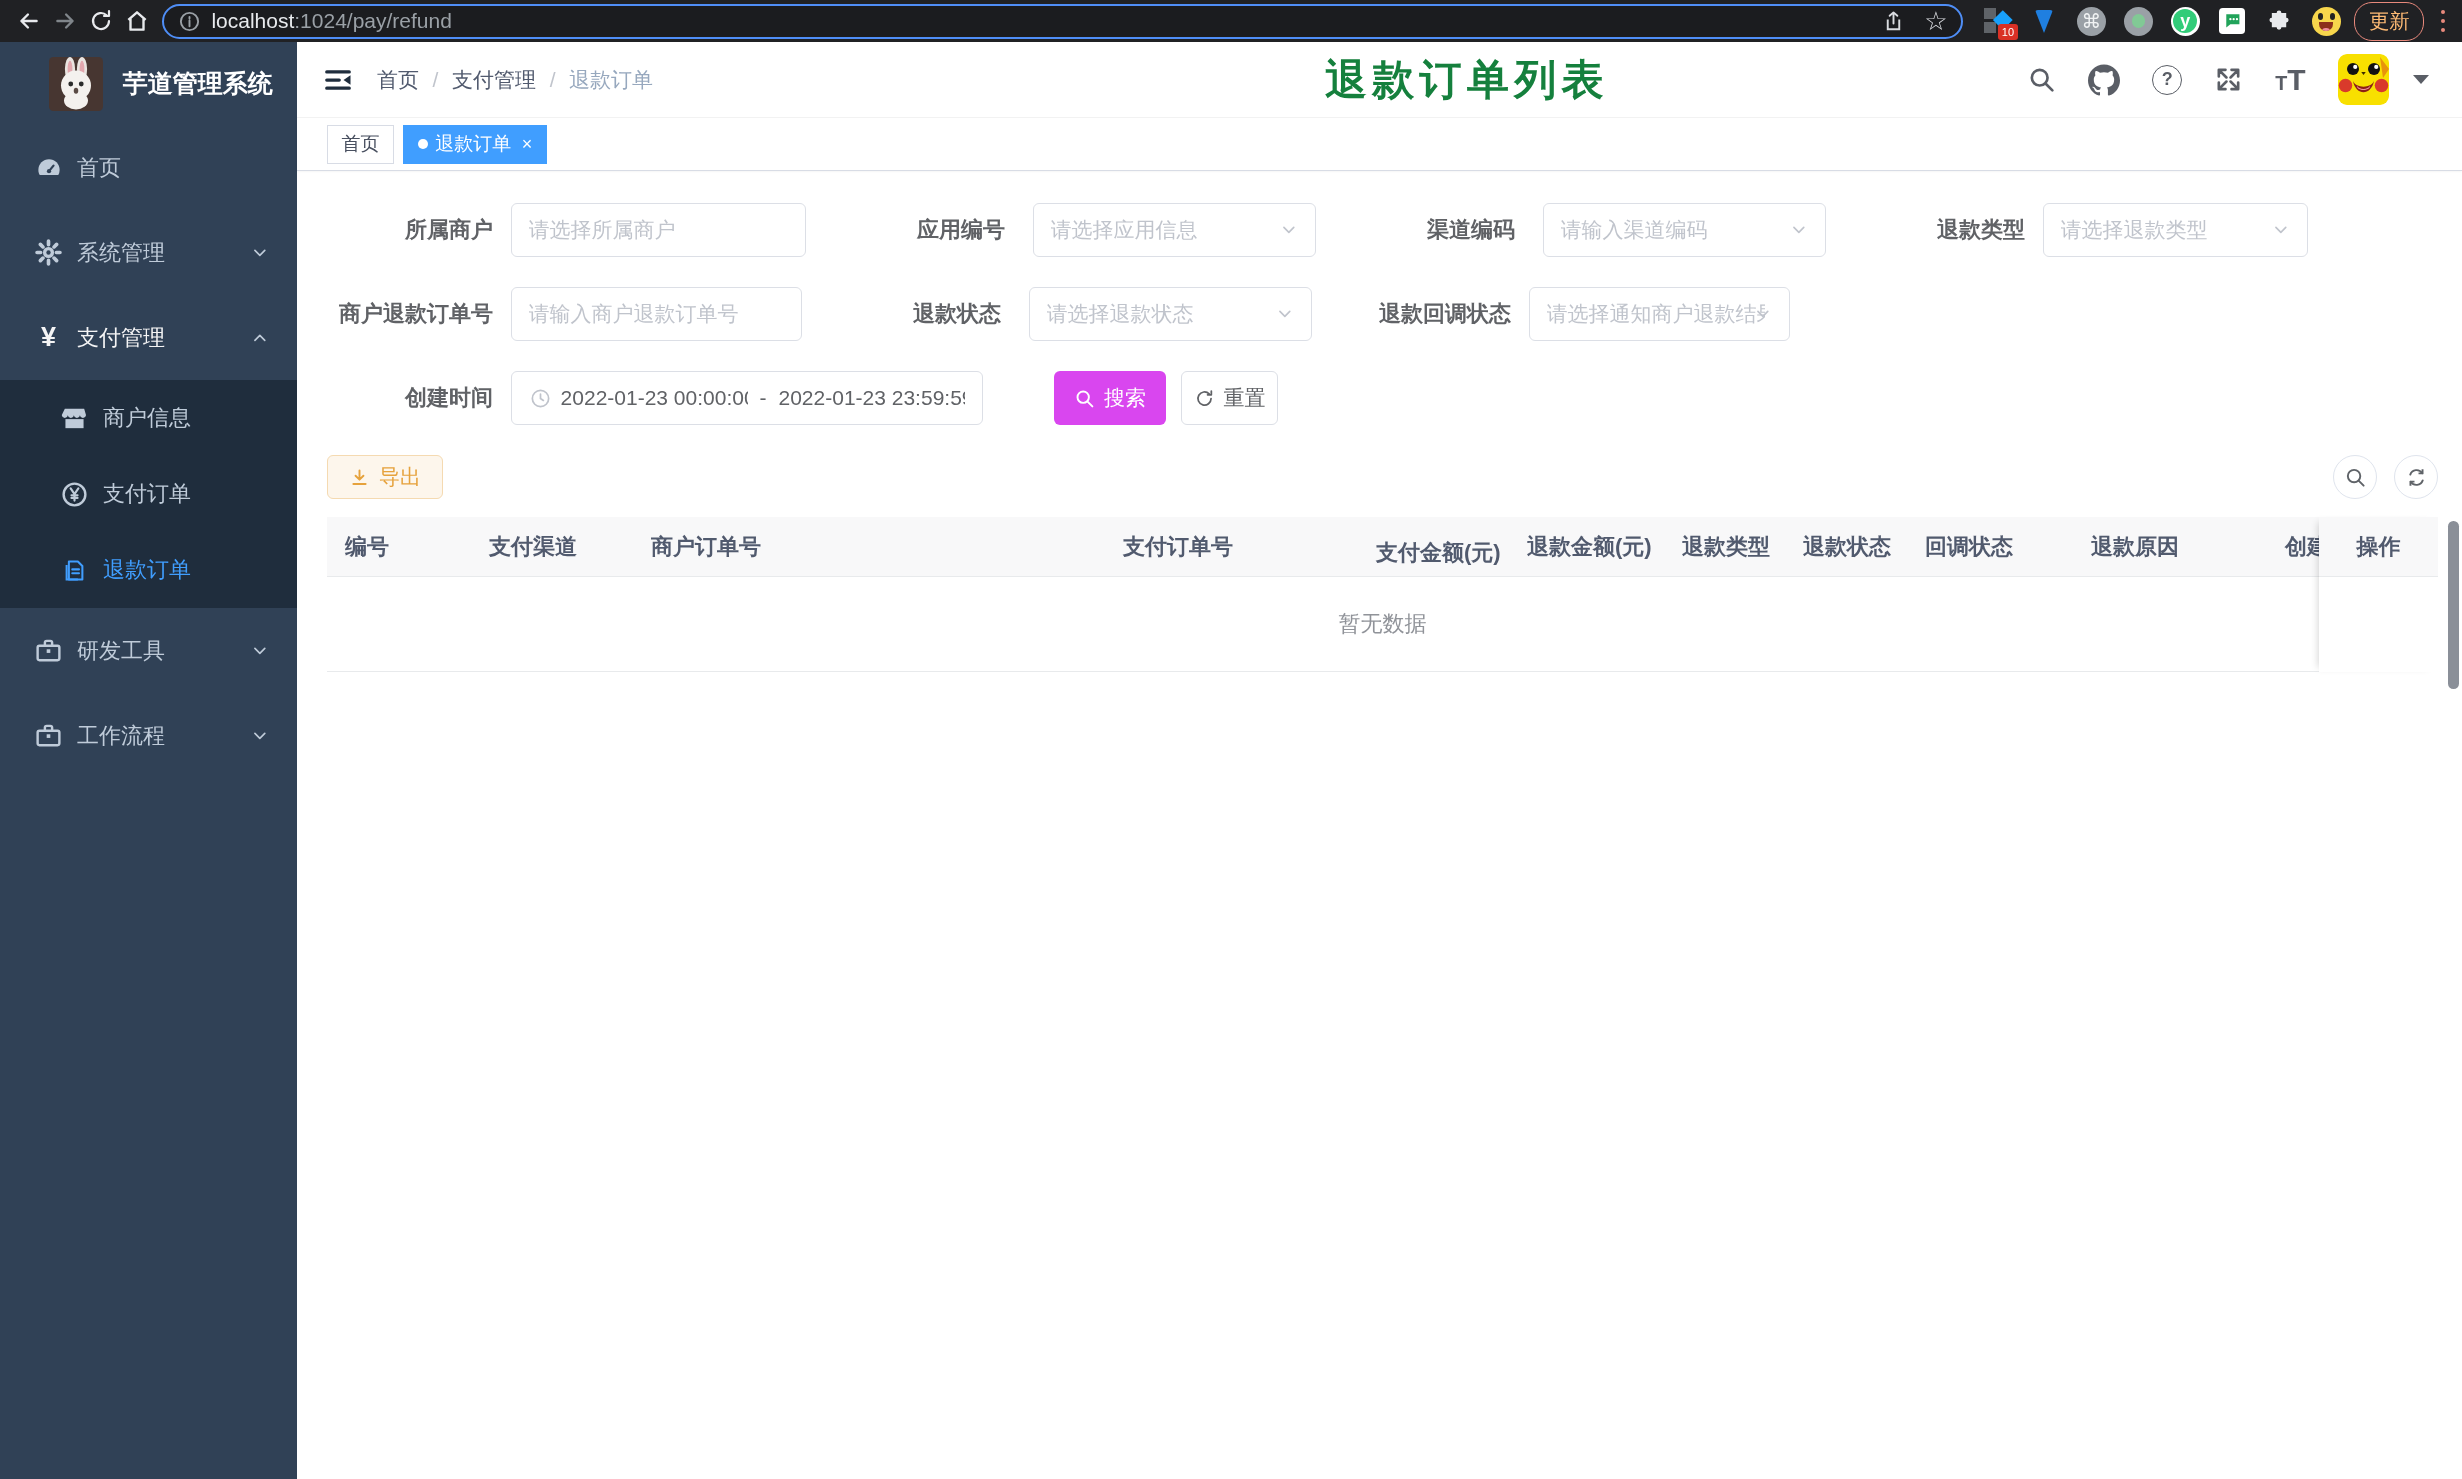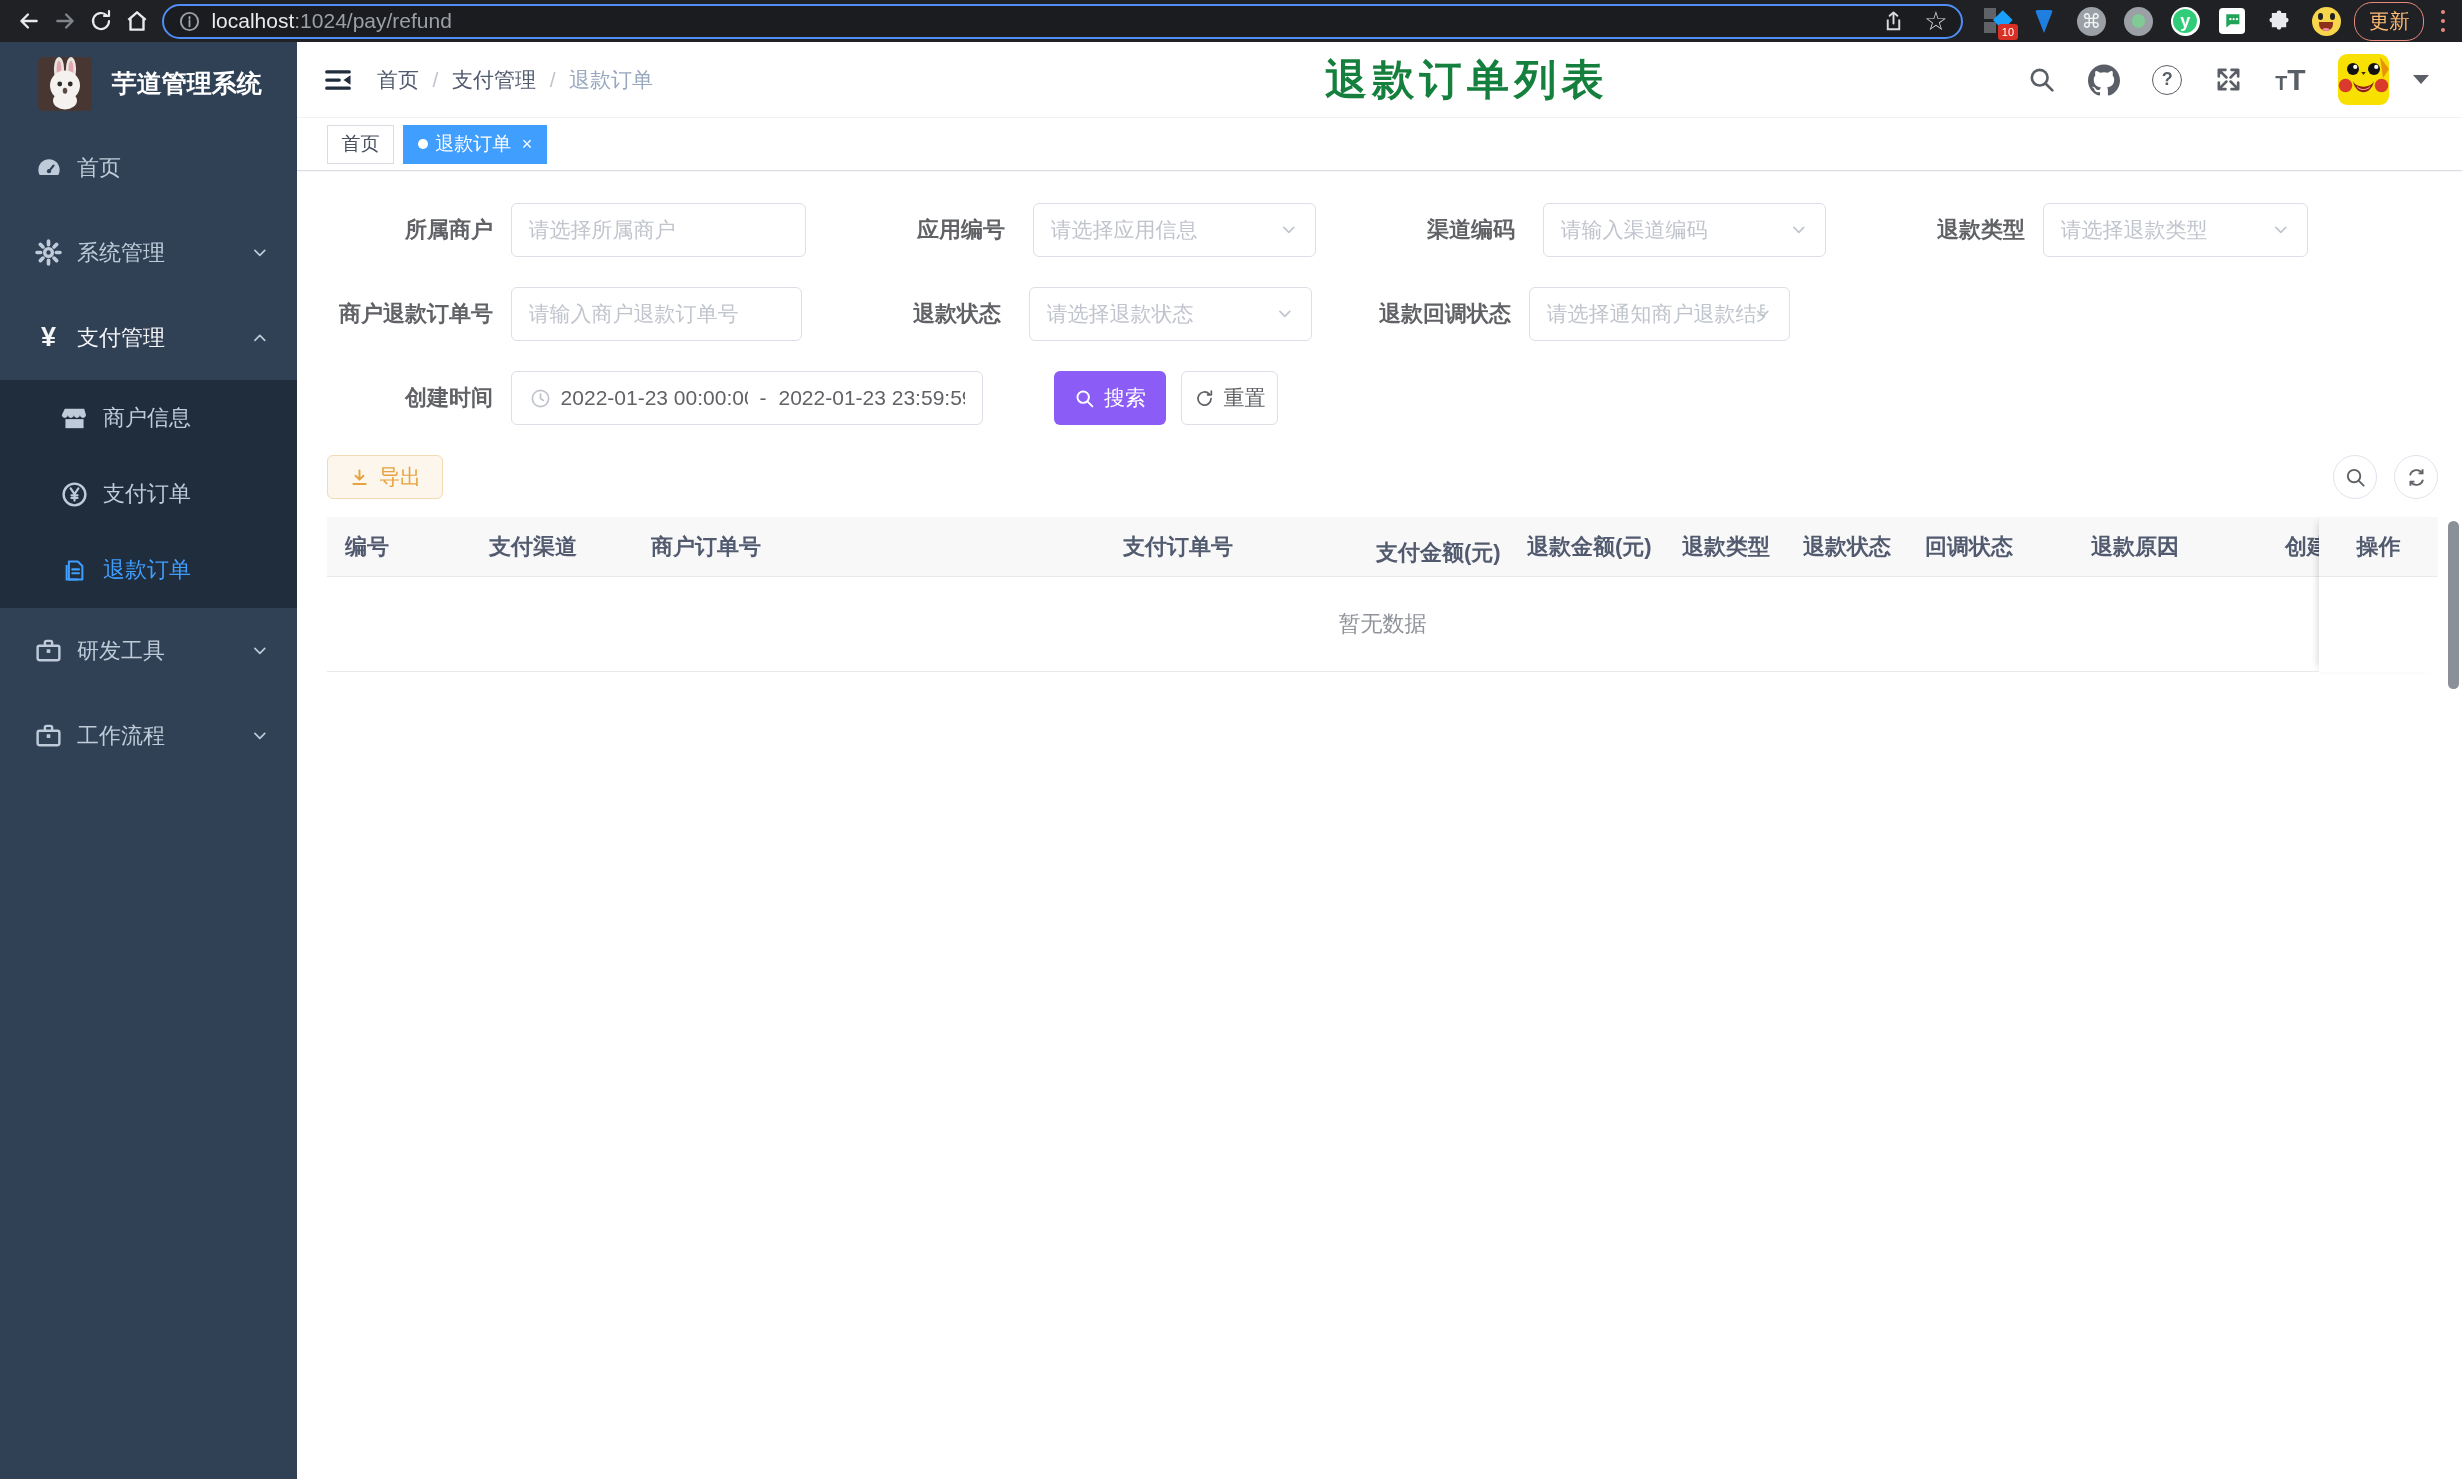--- a/index.html
+++ b/index.html
@@ -35,21 +35,21 @@
     border-radius:0 0 13.6px 13.6px; overflow:hidden; }
   .circ-emoji .tongue { position:absolute; bottom:-3px; left:3px; width:7.6px; height:6px; background:#ef8fa0; border-radius:50%; }
   .update-pill { border:1.9px solid #e8897c; color:#fdba74; border-radius:18px; font-size:20.4px;
     padding:4.5px 13.6px; margin:0 10.6px 0 4.5px; white-space:nowrap; }
   .kebab { display:flex; flex-direction:column; gap:4.5px; padding:0 6px; }
   .kebab i { width:4.5px; height:4.5px; border-radius:50%; background:#e8897c; display:block; }
 
   
   .app { display:flex; height:1438px; }
   .sidebar { width:297px; background:#304156; flex:0 0 auto; color:#bfcbd9; }
-  .logo-row { height:83px; display:flex; align-items:center; padding-left:38px; }
+  .logo-row { height:83px; display:flex; align-items:center; padding-left:49px; }
   .logo-img { width:54px; height:54px; border-radius:4.5px; overflow:hidden; flex:0 0 auto; }
   .logo-title { color:#fff; font-size:25px; font-weight:700; margin-left:19.7px; white-space:nowrap; }
   .menu-item { height:85px; display:flex; align-items:center; padding:0 27px 0 32px; font-size:22px; cursor:pointer; }
   .menu-item .mi-icon { width:33px; display:flex; justify-content:center; flex:0 0 auto; }
   .menu-item .mi-label { margin-left:12px; flex:1; }
   .menu-item .chev { flex:0 0 auto; }
   .submenu { background:#1f2d3d; }
   .submenu .menu-item { height:76px; padding-left:58px; }
   .mi-active { color:#409eff; }
   .mi-open { color:#f4f4f5; }
@@ -95,21 +95,21 @@
   .ctrl input::placeholder { color:#c0c4cc; }
   .ph { color:#c0c4cc; flex:1; white-space:nowrap; overflow:hidden; }
   .sel-arrow { flex:0 0 auto; margin-left:6px; }
   .w390{width:295px;} .w385{width:291px;} .w375{width:283px;margin-left:10px;} .w350{width:265px;} .w345{width:261px;}
   .date-range { width:472px; }
   .date-range .dval { flex:1; white-space:nowrap; overflow:hidden; color:#606266; }
   .date-sep { flex:0 0 auto; padding:0 12px; color:#606266; }
   .clock-ic { flex:0 0 auto; margin-right:9px; display:flex; }
   .btn { height:54px; border-radius:6px; font-size:21px; display:inline-flex; align-items:center;
     justify-content:center; cursor:pointer; border:1.1px solid transparent; gap:9px; white-space:nowrap; }
-  .btn-primary { background:#8b5cf6; color:#fff; width:112px; margin-left:71px; }
+  .btn-primary { background:#d946ef; color:#fff; width:112px; margin-left:71px; }
   .btn-plain { background:#fff; border-color:#dcdfe6; color:#606266; width:97px; margin-left:15px; }
 
   .toolbar-row { margin-top:10.6px; display:flex; align-items:center; justify-content:space-between; }
   .btn-export { height:44px; padding:0 21px; border-radius:6px; background:#fdf6ec; border:1.1px solid #f5dab1;
     color:#e6a23c; font-size:21px; display:inline-flex; align-items:center; gap:9px; cursor:pointer; }
   .tool-circles { display:flex; gap:16.6px; }
   .circle-btn { width:44px; height:44px; border-radius:50%; border:1.1px solid #dfe4ed; background:#fff;
     display:flex; align-items:center; justify-content:center; color:#606266; cursor:pointer; }
 
   

